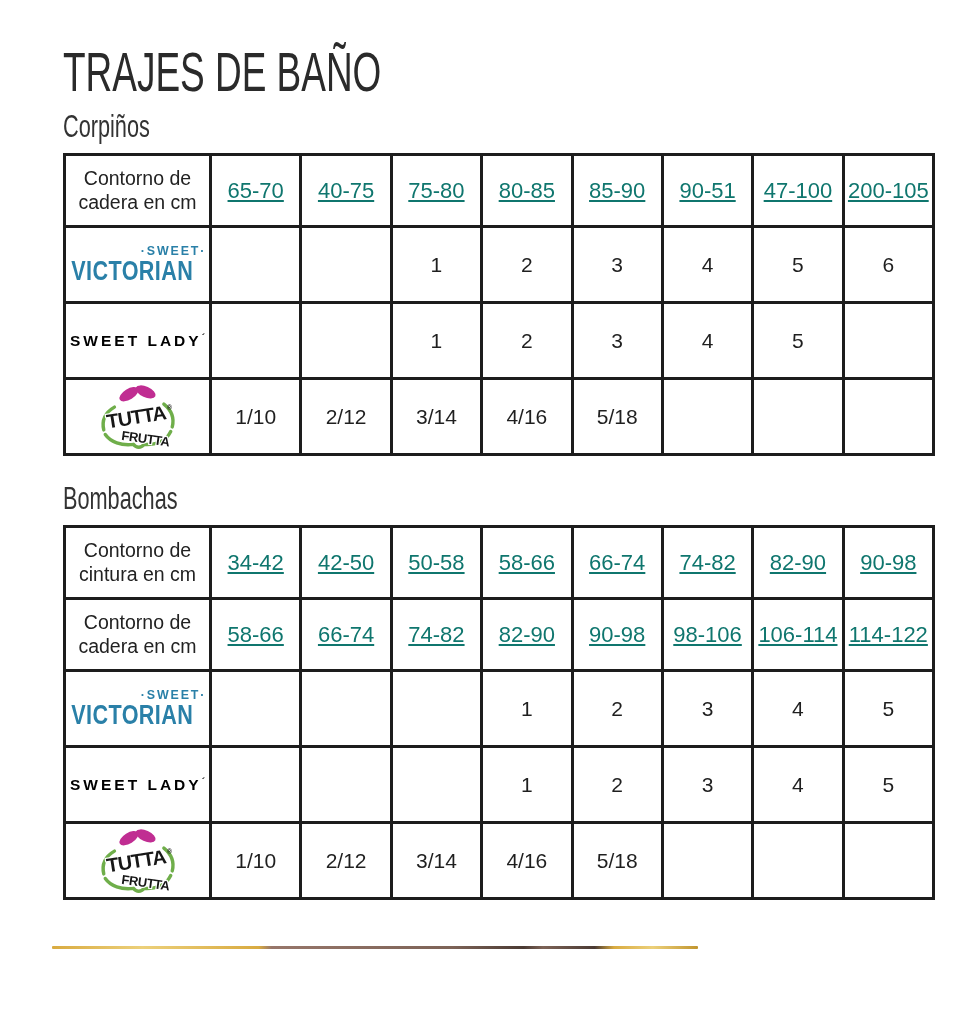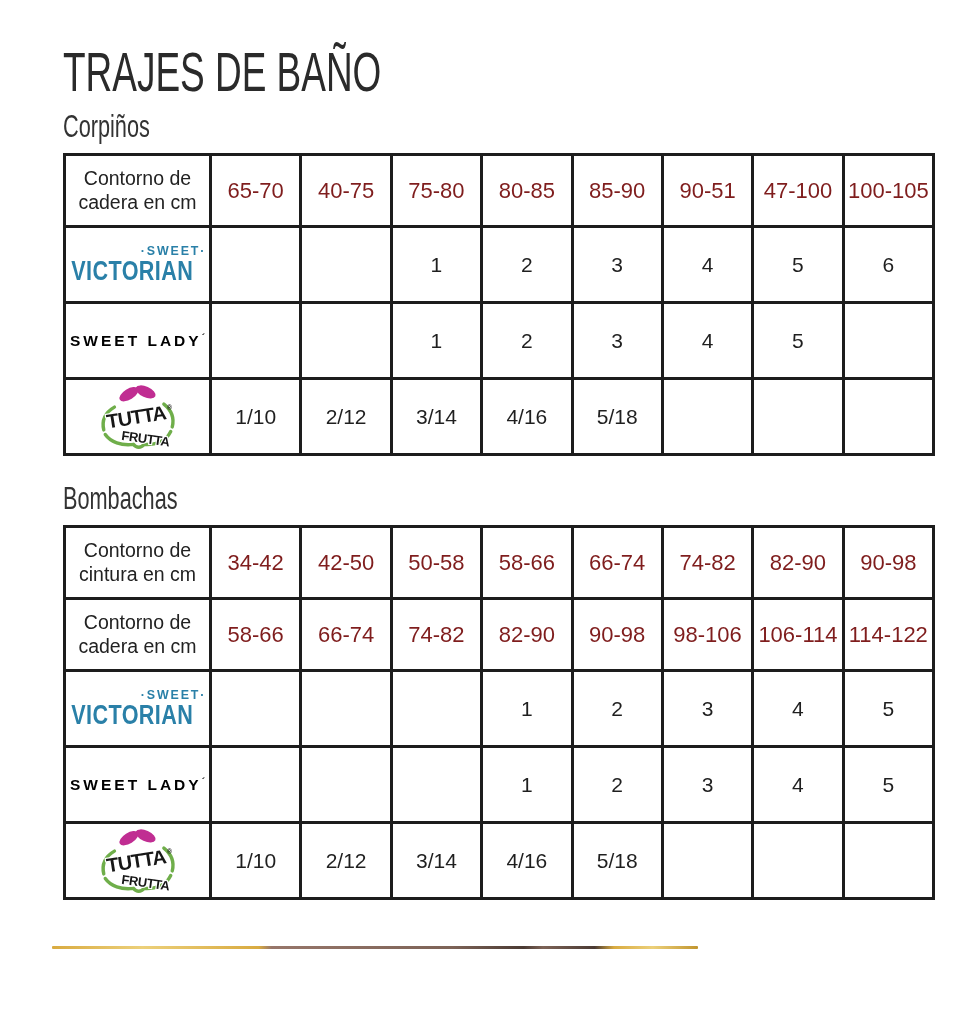--- a/index.html
+++ b/index.html
@@ -34,21 +34,21 @@
     vertical-align:middle;text-align:center;
     padding:0;overflow:hidden;
   }
   tr.header-row{height:72px;}
   tr.brand-row{height:76px;}
   th.label-cell{
     text-align:left;font-weight:400;
     font-size:19.5px;line-height:1.22;color:#222;
     padding-left:11px;
   }
-  td.range-cell{font-size:22px;color:#7f1d1d;}
+  td.range-cell{font-size:22px;color:#0f766e;text-decoration:underline;}
   td.num-cell{font-size:21px;color:#1f1f1f;}
 
   
   .sv-logo{display:flex;flex-direction:column;align-items:flex-end;justify-content:center;line-height:1;}
   .sv-top{
     font-size:13.5px;font-weight:bold;letter-spacing:2px;
     transform:scaleX(0.92);margin-bottom:1px;
   }
   .sv-main{
     font-size:27px;font-weight:bold;letter-spacing:0.5px;
@@ -101,21 +101,21 @@
             <div>Contorno de</div>
             <div>cadera en cm</div>
           </th>
           <td class="range-cell">65-70</td>
           <td class="range-cell">40-75</td>
           <td class="range-cell">75-80</td>
           <td class="range-cell">80-85</td>
           <td class="range-cell">85-90</td>
           <td class="range-cell">90-51</td>
           <td class="range-cell">47-100</td>
-          <td class="range-cell">100-105</td>
+          <td class="range-cell">200-105</td>
         </tr>
         <tr class="brand-row">
           <th>
   <div class="sv-logo" style="color: rgb(42, 128, 168);">
     <div class="sv-top">·SWEET·</div>
     <div class="sv-main">VICTORIAN</div>
   </div>
 </th>
           <td class="num-cell"></td>
           <td class="num-cell"></td>

